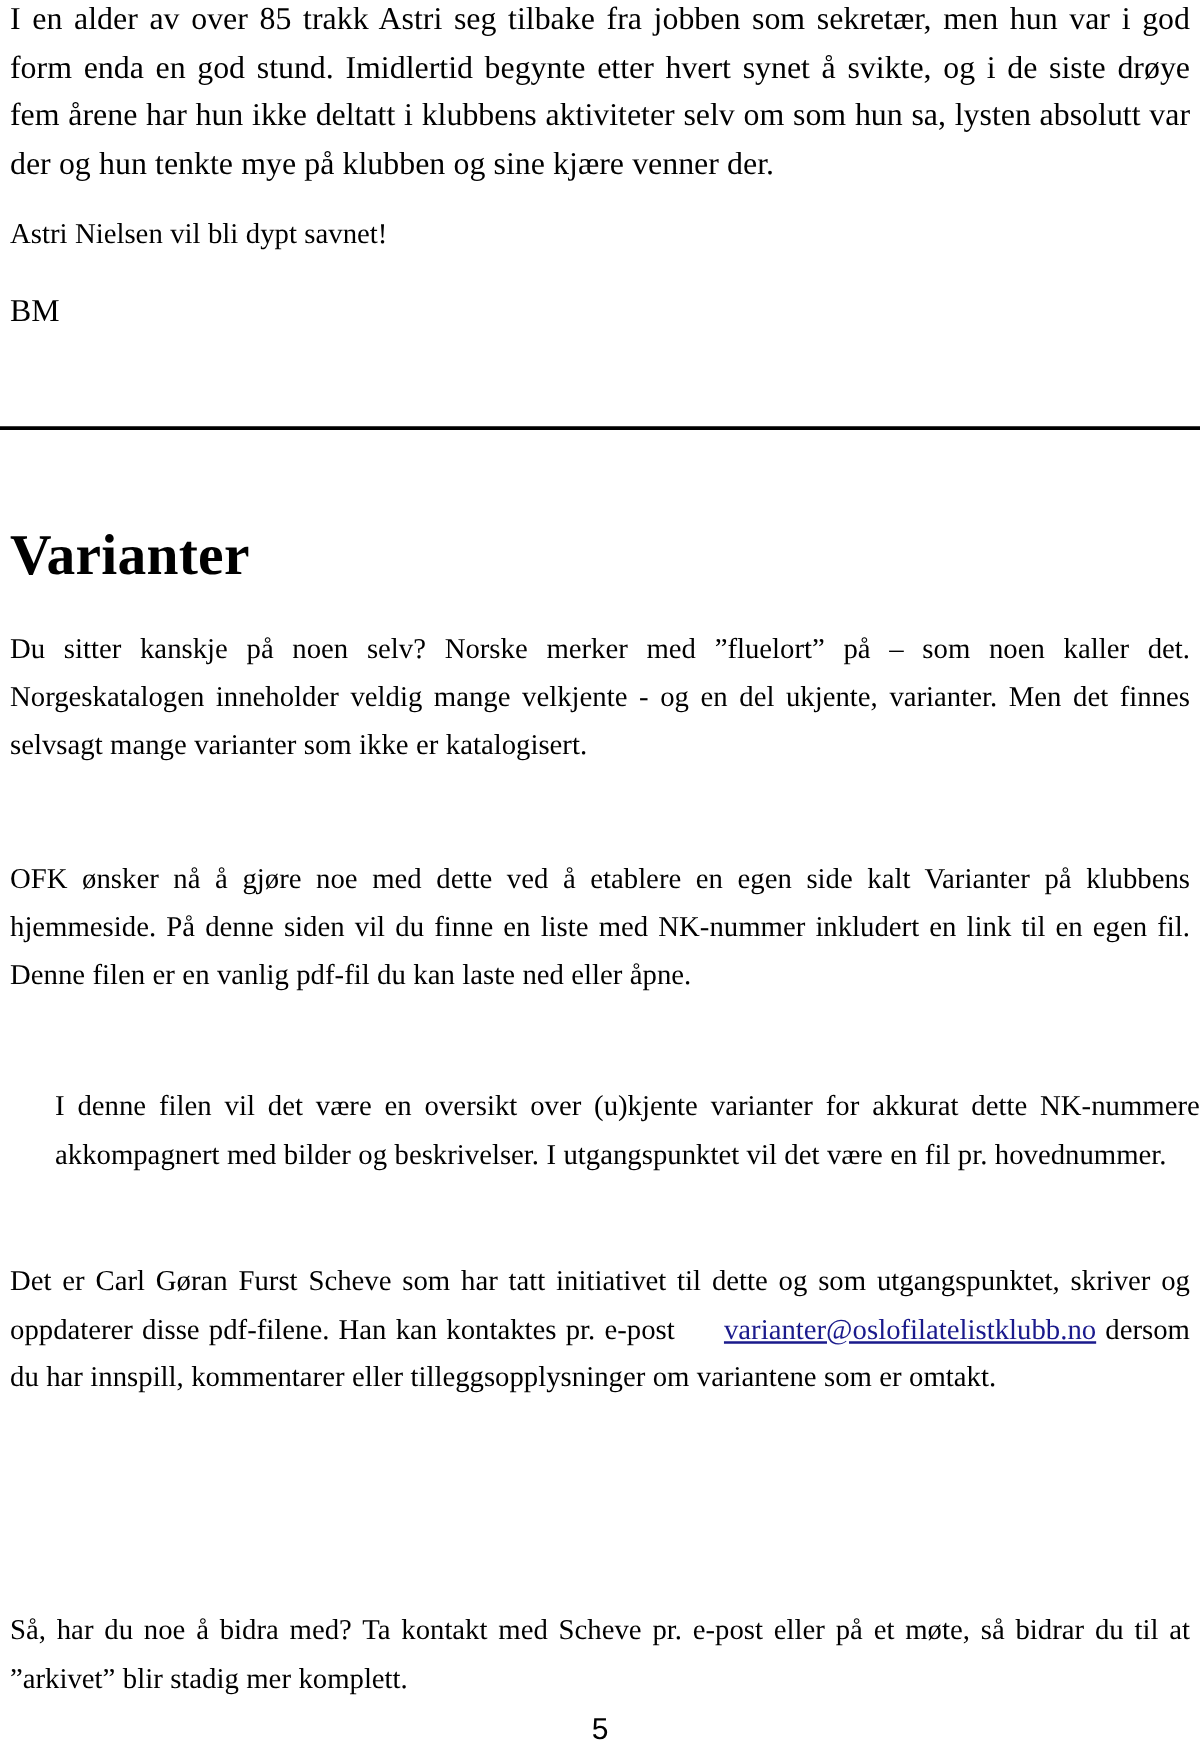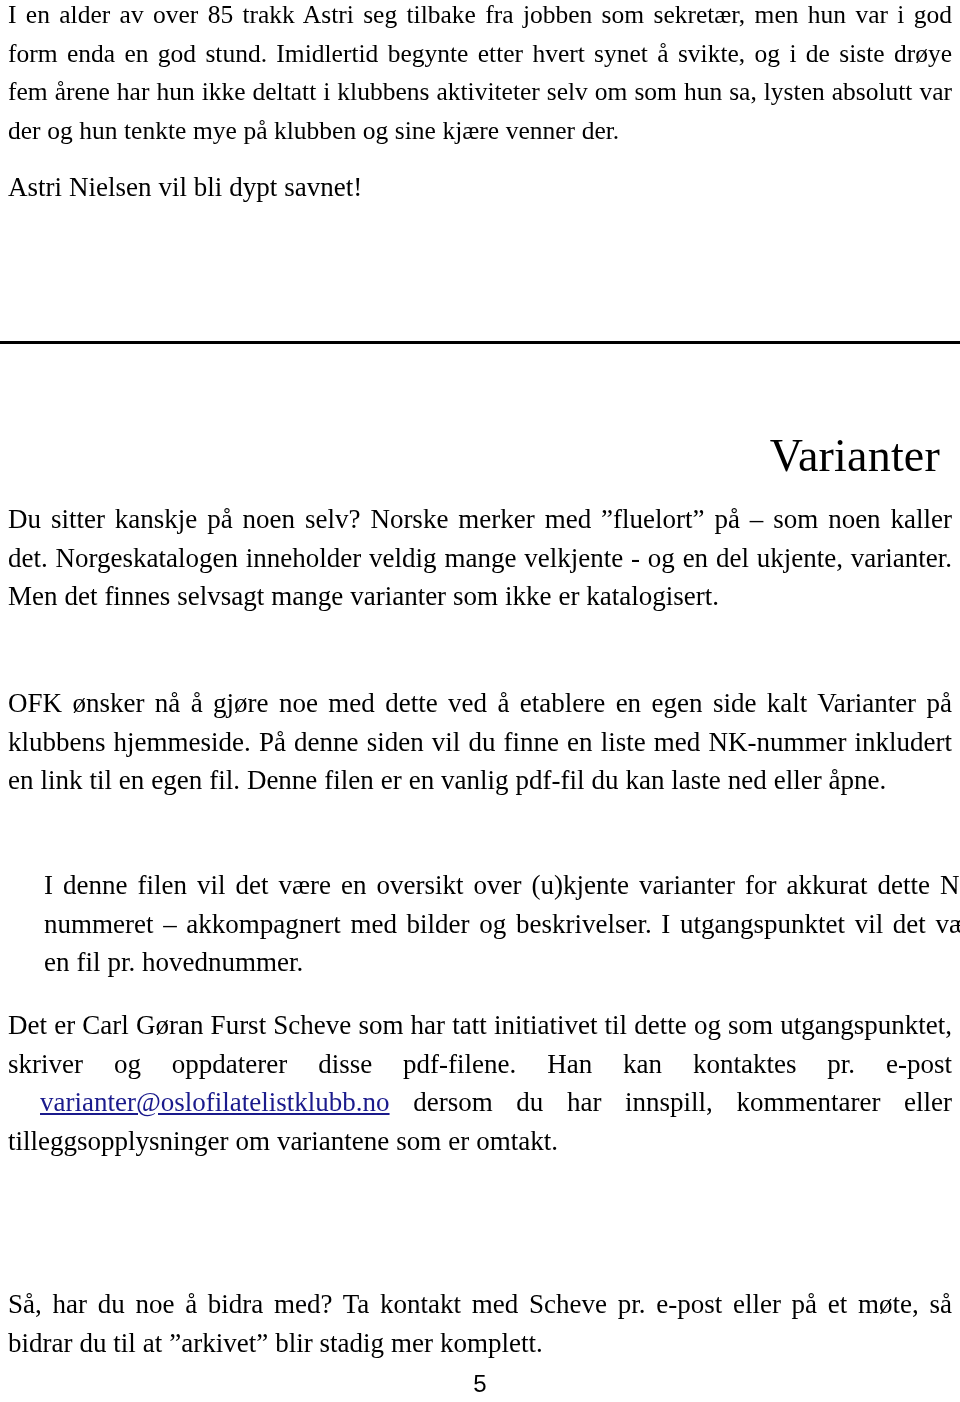--- a/index.html
+++ b/index.html
@@ -19,21 +19,21 @@
   .page {
     position: relative;
     width: 960px;
     height: 1020px;
     box-sizing: border-box;
     padding: 0 8px;
   }
 
   
   .para {
-    font-size: 27px;
+    font-size: 23px;
     line-height: 38.6px;
     text-align: justify;
     text-justify: inter-word;
     margin: 0;
     hyphens: none;
     word-spacing: 0.2px;
   }
 
   .para-lead {
     font-size: 25.5px;
@@ -56,24 +56,24 @@
   }
   .rule {
     width: 960px;
     height: 3px;
     background: #000000;
   }
 
   
   .heading {
     font-size: 46px;
-    font-weight: normal;
-    text-align: right;
+    font-weight: bold;
+    text-align: left;
     line-height: 1.05;
-    margin: 12px;
+    margin: 0;
     letter-spacing: 0.2px;
   }
 
   
   .maillink {
     color: #1a1a8c;
     text-decoration: underline;
     text-underline-offset: 2px;
     margin-left: 32px;
   }
@@ -109,20 +109,23 @@
 <div class="page">
 
   <div class="block" id="b-obit">
     <p class="para para-lead">I en alder av over 85 trakk Astri seg tilbake fra jobben som sekretær, men hun var i god form enda en god stund. Imidlertid begynte etter hvert synet å svikte, og i de siste drøye fem årene har hun ikke deltatt i klubbens aktiviteter selv om som hun sa, lysten absolutt var der og hun tenkte mye på klubben og sine kjære venner der.</p>
   </div>
 
   <div class="block" id="b-closing">
     <p class="para">Astri Nielsen vil bli dypt savnet!</p>
   </div>
 
+  <div class="block" id="b-sign">
+    <p class="signature">BM</p>
+  </div>
 
   <div class="rule-wrap">
     <div class="rule"></div>
   </div>
 
   <div class="block" id="b-heading">
     <h1 class="heading">Varianter</h1>
   </div>
 
   <div class="block" id="b-p1">

